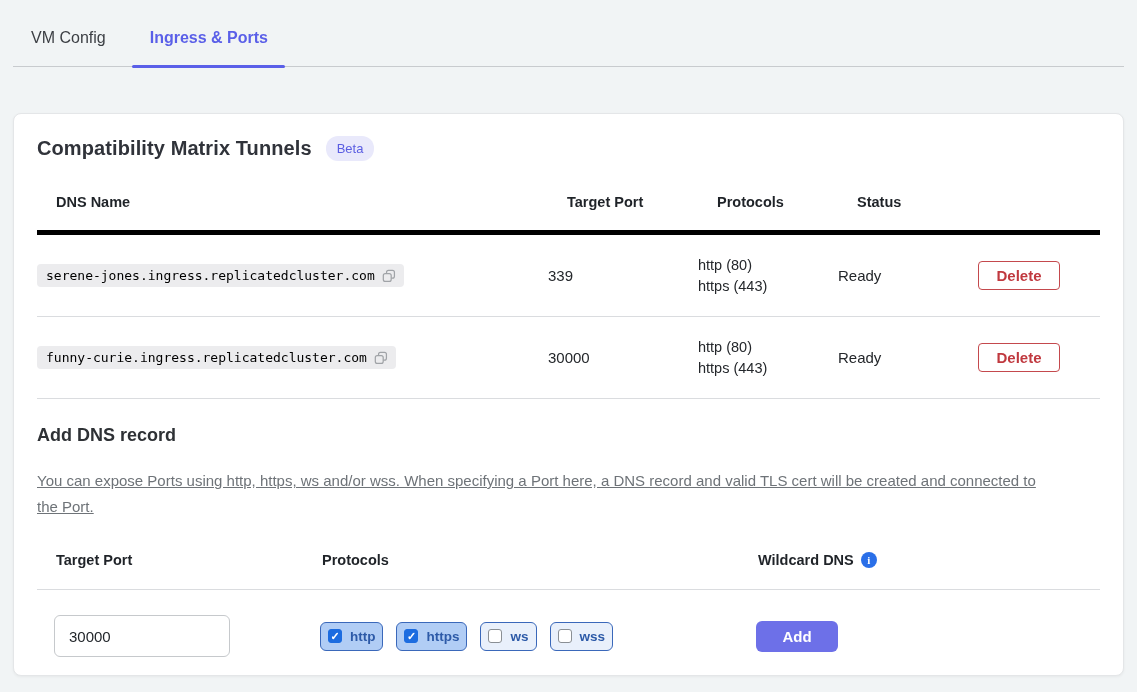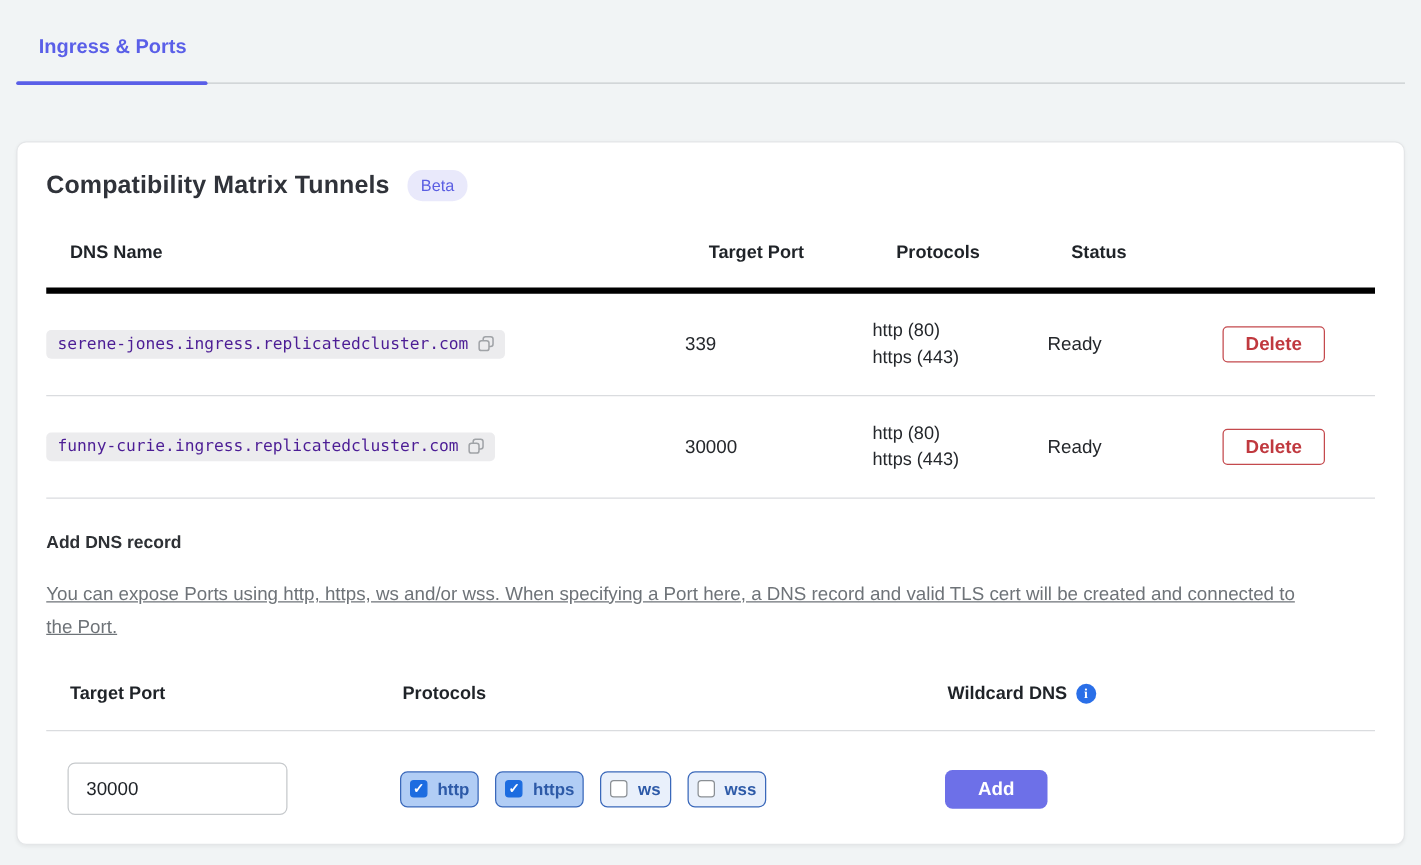--- a/index.html
+++ b/index.html
@@ -71,49 +71,49 @@
     border-bottom: 5px solid #000000;
   }
   .th { font-size: 14.5px; font-weight: 700; color: #1f2328; }
   .trow {
     min-height: 82px;
     padding: 16px 0;
     border-bottom: 1px solid #dadcdf;
   }
   .dns-pill {
     display: inline-flex;
-    align-items: flex-start;
+    align-items: flex-end;
     gap: 7px;
     background: #ececee;
     border-radius: 4px;
     padding: 4px 8px 4px 9px;
     font-family: "DejaVu Sans Mono", monospace;
     font-size: 13px;
-    color: #4c1d95;
+    color: #000000;
     max-width: 480px;
     white-space: nowrap;
   }
   .copy-btn { display: inline-flex; cursor: pointer; }
   .cell { font-size: 15px; color: #24272b; }
   .protocols-cell { font-size: 14.5px; line-height: 21px; color: #24272b; }
   .delete-btn {
     background: #ffffff;
     border: 1px solid #c4494d;
     color: #c0393f;
     font-family: "Liberation Sans", sans-serif;
     font-weight: 700;
     font-size: 15px;
     padding: 5px 0;
     width: 82px;
     border-radius: 4px;
     cursor: pointer;
   }
 
   
-  .add-title { margin-top: 26px; font-size: 14px; font-weight: 700; color: #2e3135; }
+  .add-title { margin-top: 26px; font-size: 18px; font-weight: 700; color: #2e3135; }
   .add-desc {
     margin-top: 22px;
     font-size: 15px;
     line-height: 26px;
     color: #6e7378;
     width: 1008px;
     text-decoration: underline;
   }
   .frm-grid {
     display: grid;
@@ -196,20 +196,21 @@
     font-family: "Liberation Sans", sans-serif;
     font-weight: 700;
     font-size: 15px;
     cursor: pointer;
   }
 </style>
 </head>
 <body>
 
 <div class="tabbar">
+  <div class="tab">VM Config</div>
   <div class="tab active">Ingress &amp; Ports</div>
 </div>
 
 <div class="card">
 
   <div class="title-row">
     <div class="card-title">Compatibility Matrix Tunnels</div>
     <div class="beta-badge">Beta</div>
   </div>
 

